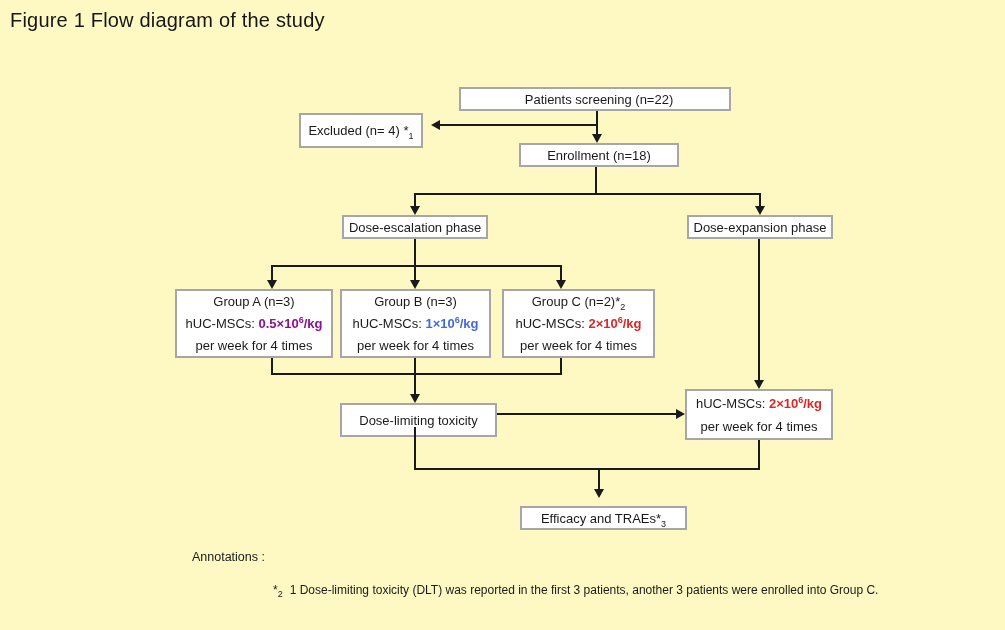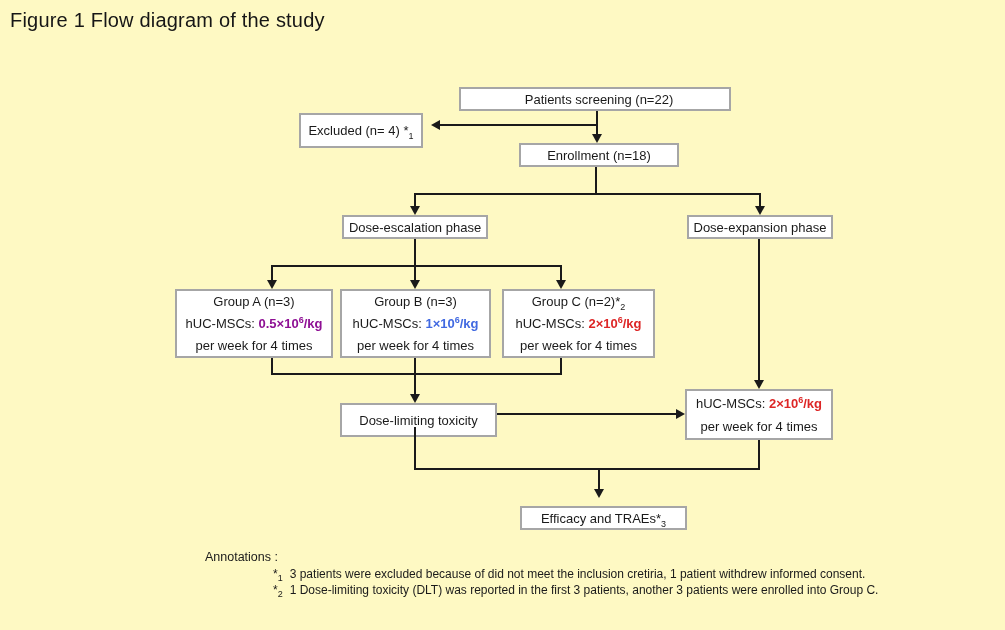--- a/index.html
+++ b/index.html
@@ -42,21 +42,20 @@
   .ln { position: absolute; background: #1a1a1a; }
   .arr { position: absolute; width: 0; height: 0; }
   .arr-down  { border-left: 5px solid transparent; border-right: 5px solid transparent; border-top: 9px solid #1a1a1a; }
   .arr-left  { border-top: 5px solid transparent; border-bottom: 5px solid transparent; border-right: 9px solid #1a1a1a; }
   .arr-right { border-top: 5px solid transparent; border-bottom: 5px solid transparent; border-left: 9px solid #1a1a1a; }
   .ann-heading {
     position: absolute;
     left: 192px; top: 550px;
     font-size: 12.5px;
     white-space: nowrap;
-    margin-left: 13px;
   }
   .ann-line {
     position: absolute;
     left: 273px;
     font-size: 12px;
     white-space: nowrap;
   }
   .astar { margin-right: 7px; }
 </style>
 </head>
@@ -155,20 +154,17 @@
   <div class="arr arr-down" style="left:754px; top:380px;"></div>
 
   <div class="ln" style="left:414px; top:427px; width:2px; height:43px;"></div>
   <div class="ln" style="left:758px; top:440px; width:2px; height:30px;"></div>
   <div class="ln" style="left:414px; top:468px; width:346px; height:2px;"></div>
   <div class="ln" style="left:598px; top:468px; width:2px; height:22px;"></div>
   <div class="arr arr-down" style="left:594px; top:489px;"></div>
 
   <div class="ann-heading">Annotations :</div>
 
-  <div class="ann-line" style="top:567px;">
-    <span class="astar"><span>*</span><sub class="subref">1</sub></span><span>3 patients were excluded because of did not meet the inclusion cretiria, 1 patient withdrew informed consent.</span>
-  </div>
   <div class="ann-line" style="top:583px;">
     <span class="astar"><span>*</span><sub class="subref">2</sub></span><span>1 Dose-limiting toxicity (DLT) was reported in the first 3 patients, another 3 patients were enrolled into Group C.</span>
   </div>
 
 </div>
 
 </body></html>

